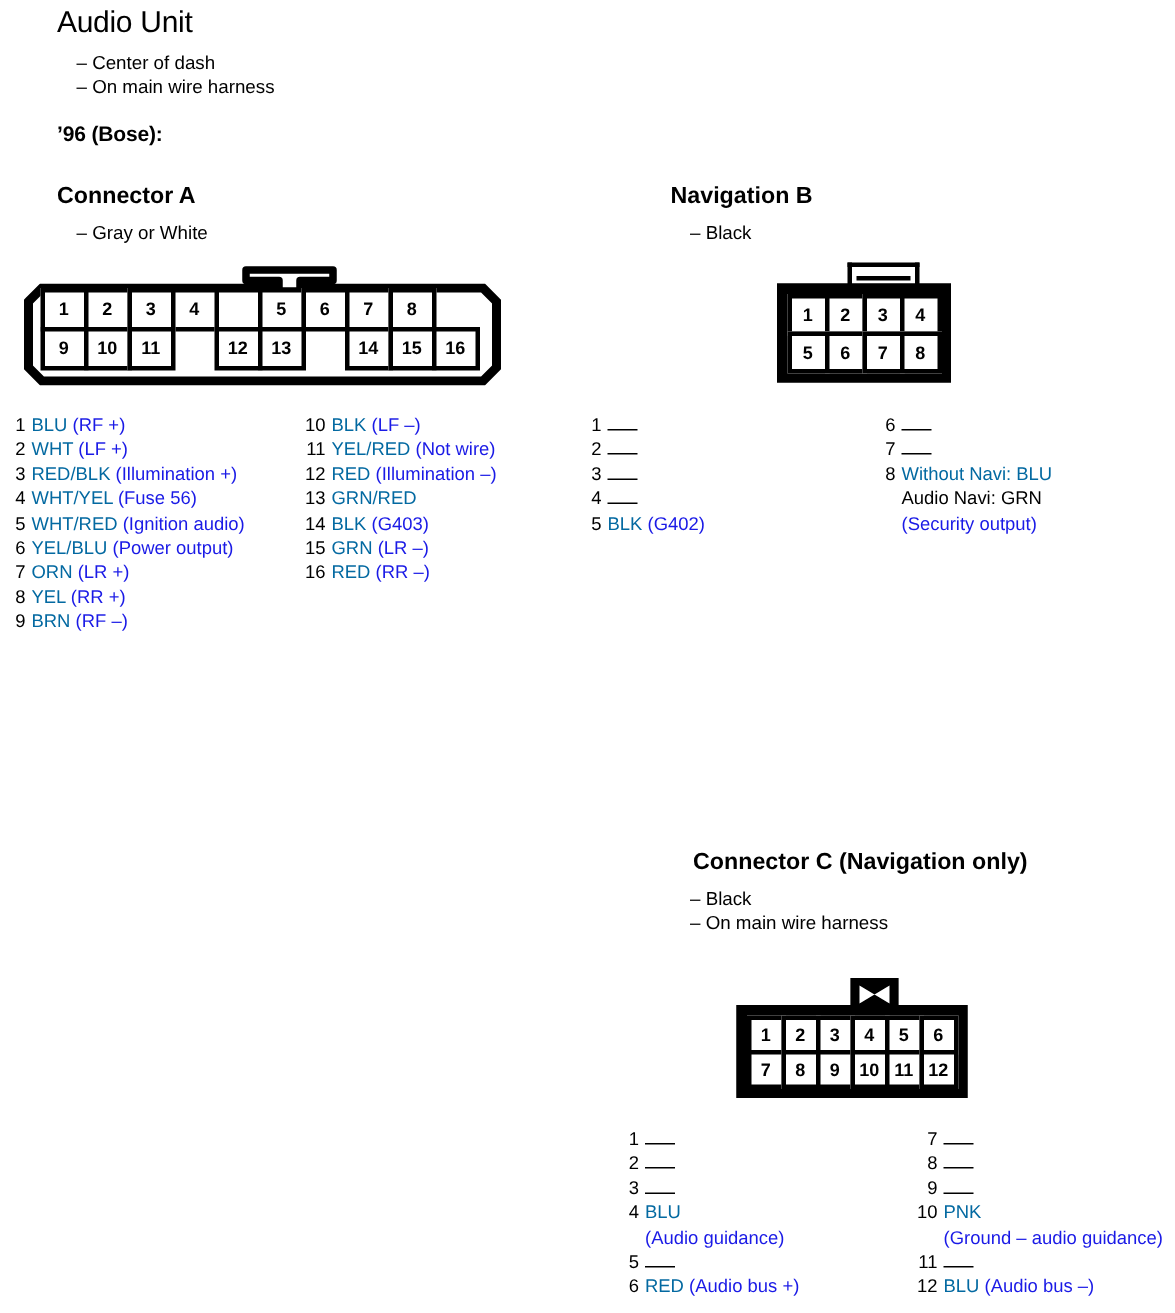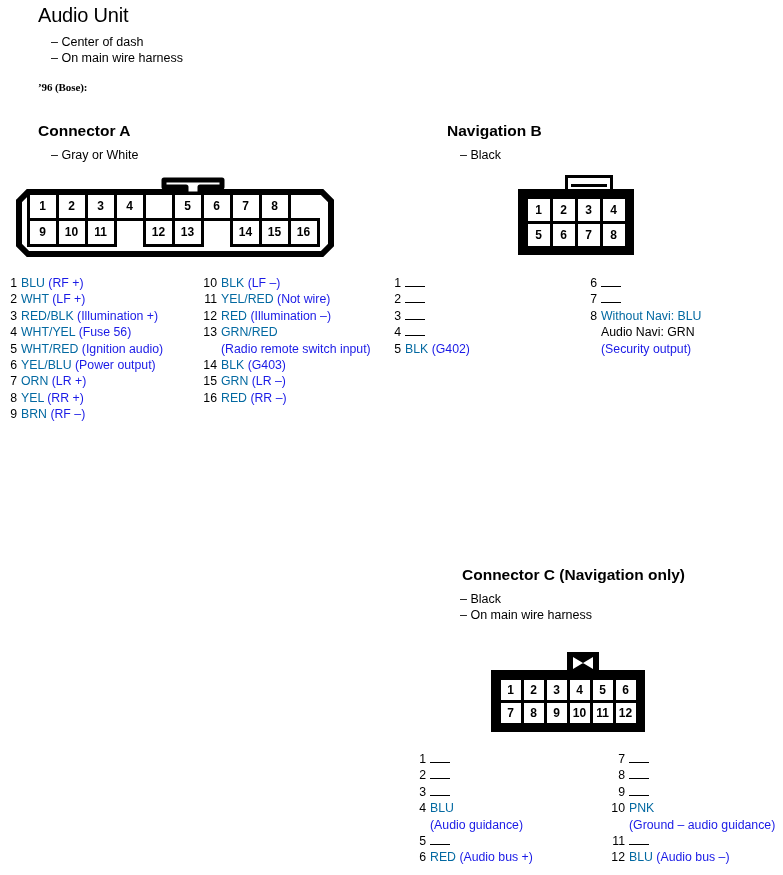--- a/index.html
+++ b/index.html
@@ -18,25 +18,24 @@
   
   .abs { position: absolute; }
 
   .h1 {
     font-size: 20px;
     font-weight: normal;
     letter-spacing: -0.2px;
     white-space: nowrap;
   }
   .h2 {
-    font-size: 11px;
+    font-size: 14px;
     font-weight: bold;
     letter-spacing: -0.1px;
     white-space: nowrap;
-    font-family: Liberation Serif, serif;
   }
   .h3 {
     font-size: 15.5px;
     font-weight: bold;
     white-space: nowrap;
   }
   .sub {
     font-size: 12.5px;
     line-height: 16px;
     white-space: nowrap;
@@ -252,24 +251,20 @@
   </div>
   <div class="pinrow">
     <span class="pinnum w2">12</span>
     <span class="pinbody"><span class="wire">RED</span> <span class="desc">(Illumination –)</span></span>
   </div>
   <div class="pinrow">
     <span class="pinnum w2">13</span>
     <span class="pinbody"><span class="wire">GRN/RED</span></span>
   </div>
   <div class="pinrow">
-    <span class="pinnum w2"></span>
-    <span class="contline">(Radio remote switch input)</span>
-  </div>
-  <div class="pinrow">
     <span class="pinnum w2">14</span>
     <span class="pinbody"><span class="wire">BLK</span> <span class="desc">(G403)</span></span>
   </div>
   <div class="pinrow">
     <span class="pinnum w2">15</span>
     <span class="pinbody"><span class="wire">GRN</span> <span class="desc">(LR –)</span></span>
   </div>
   <div class="pinrow">
     <span class="pinnum w2">16</span>
     <span class="pinbody"><span class="wire">RED</span> <span class="desc">(RR –)</span></span>

